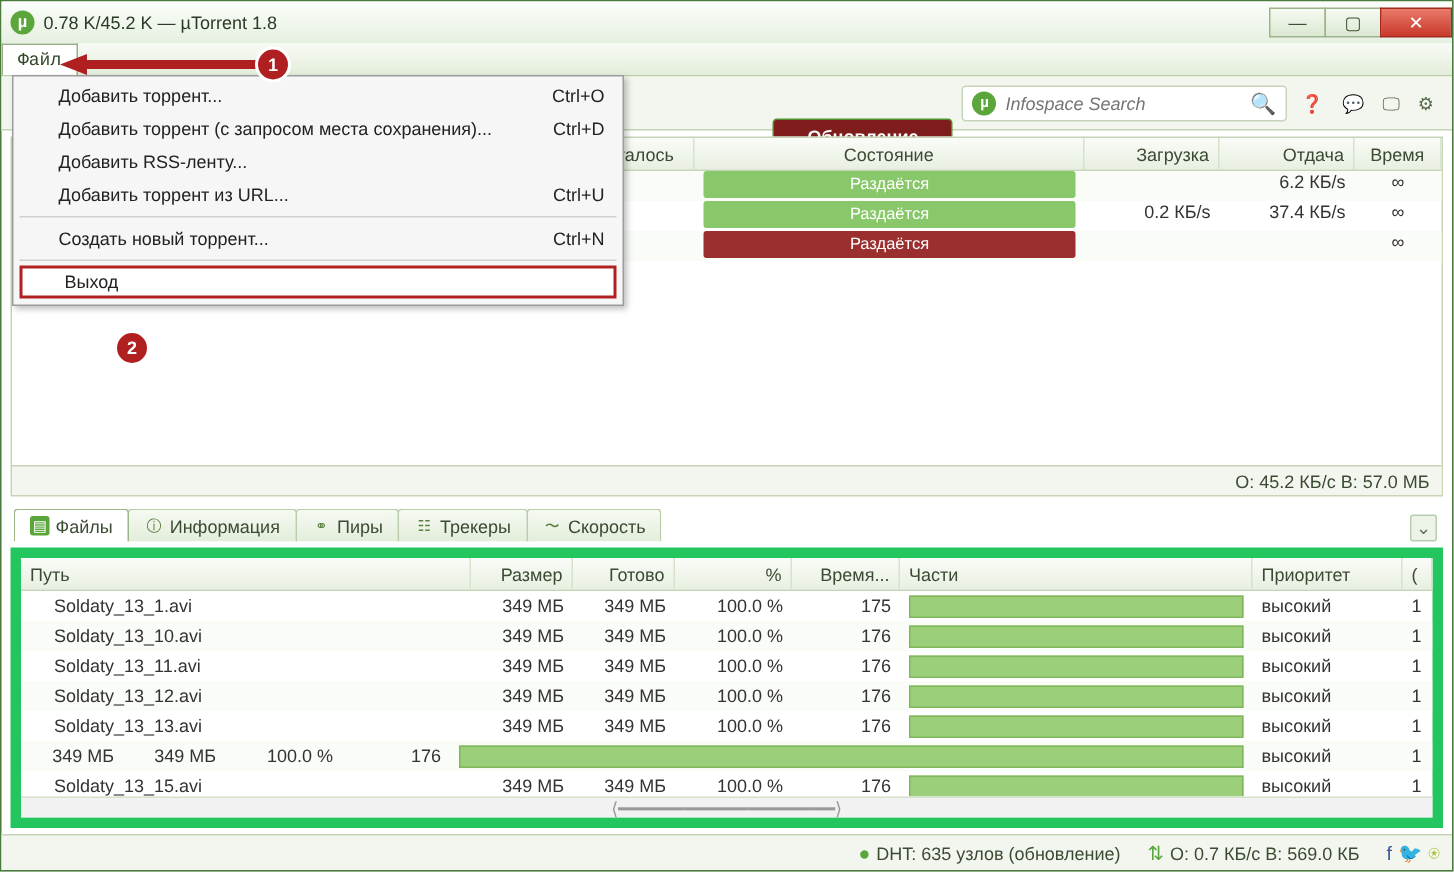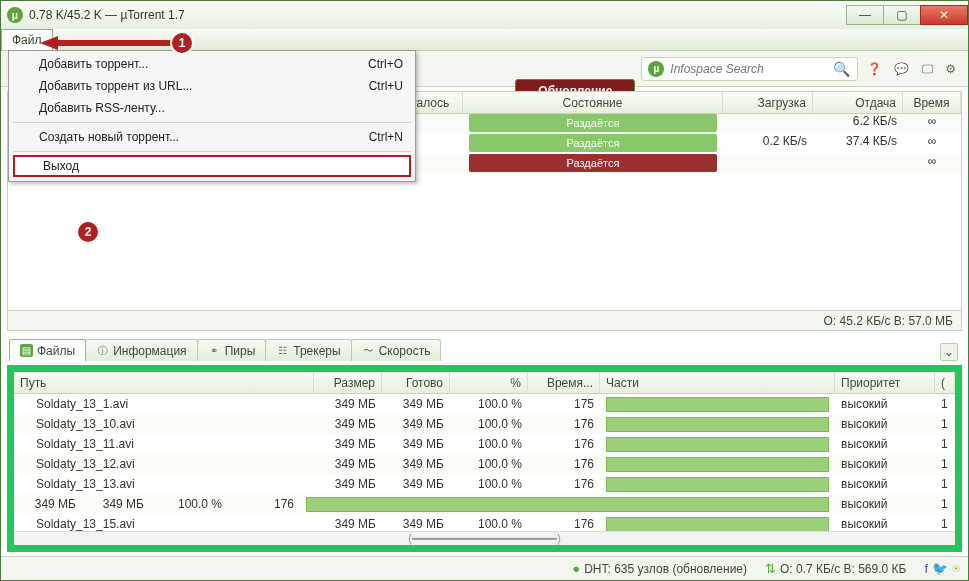--- a/index.html
+++ b/index.html
@@ -10,21 +10,21 @@
 .titlebar { height: 28px; background: linear-gradient(#fbfdfb,#e6f0e0); display: flex; align-items: center; padding: 0 0 0 6px; }
 .titlebar .appicon { width:16px;height:16px;border-radius:50%;background:#5aa63b;display:flex;align-items:center;justify-content:center;color:#fff;font-weight:bold;font-size:11px;margin-right:6px; }
 .title-text { flex:1; color:#2b3a26; }
 .winbtns { display:flex; }
 .winbtn { width:38px;height:20px;border:1px solid #9bb48a;background:linear-gradient(#f6faf3,#dbe8d2);display:flex;align-items:center;justify-content:center;margin-left:-1px;font-size:12px;color:#3b5230; }
 .winbtn.max { }
 .winbtn.close{ background:linear-gradient(#e97a6a,#c9392a);border-color:#a02a1e;color:#fff;width:48px; }
 
 .menubar { height:22px;background:linear-gradient(#f8fbf6,#e3edda);border-bottom:1px solid #b9cdaa;display:flex;align-items:stretch; }
 .menuitem { padding:0 10px;display:flex;align-items:center;color:#32462a;cursor:default; }
-.menuitem.open { background:#fff;border:1px solid #99b087;border-bottom:none; }
+.menuitem.open { background:#fff;border:1px solid #99b087;border-bottom:none;font-family:Liberation Mono, monospace; }
 
 .toolbar { height:36px;background:#f3f6ef;border-bottom:1px solid #c6d5b9;display:flex;align-items:center;justify-content:flex-end;padding:0 8px;gap:6px; }
 .update-btn { background:#7f1d1d;color:#fff;border:1px solid #4f8f2e;border-radius:3px;height:24px;padding:0 22px;font-weight:bold;margin-top:44px; }
 .search { display:flex;align-items:center;border:1px solid #c6d5b9;border-radius:3px;background:#fff;height:24px;padding:0 6px;color:#9aa893;gap:6px;min-width:200px; }
 .search .sicon { width:16px;height:16px;border-radius:50%;background:#5aa63b;color:#fff;display:flex;align-items:center;justify-content:center;font-size:10px;font-weight:bold; }
 .search input { border:none;outline:none;flex:1;color:#14532d;font-style:italic; }
 .search .mag { color:#666;font-size:14px; }
 .ticons { display:flex;gap:12px;color:#5a6e4e;font-size:15px;padding:0 4px; }
 
 .main { flex:1;display:flex;flex-direction:column;padding:4px 6px;gap:4px;min-height:0; }
@@ -93,21 +93,21 @@
 
 .scrollhint{height:14px;background:#f2f2f2;border-top:1px solid #d6e2cb;display:flex;align-items:center;justify-content:center;color:#999}
 </style>
 </head>
 <body>
 
 <div class="win">
 
   <div class="titlebar">
     <span class="appicon">µ</span>
-    <span class="title-text">0.78 K/45.2 K — µTorrent 1.7</span>
+    <span class="title-text">0.78 K/45.2 K — µTorrent 1.8</span>
     <div class="winbtns">
       <div class="winbtn">—</div>
       <div class="winbtn max">▢</div>
       <div class="winbtn close">✕</div>
     </div>
   </div>
 
   <div class="menubar">
     <div class="menuitem open">Файл</div>
     <div class="menuitem" style="visibility:hidden">.</div>
@@ -339,25 +339,29 @@
     </svg>
 </div>
 
 <div class="dropdown">
   <div id="drop-items">
       <div class="ditem">
         <span>Добавить торрент...</span>
         <span class="shortcut">Ctrl+O</span>
       </div>
       <div class="ditem">
+        <span>Добавить торрент (с запросом места сохранения)...</span>
+        <span class="shortcut">Ctrl+D</span>
+      </div>
+      <div class="ditem">
+        <span>Добавить RSS-ленту...</span>
+      </div>
+      <div class="ditem">
         <span>Добавить торрент из URL...</span>
         <span class="shortcut">Ctrl+U</span>
-      </div>
-      <div class="ditem">
-        <span>Добавить RSS-ленту...</span>
       </div>
     </div>
   <div class="sep"></div>
   <div class="ditem">
     <span>Создать новый торрент...</span>
     <span class="shortcut">Ctrl+N</span>
   </div>
   <div class="sep"></div>
   <div class="ditem highlight">
     <span>Выход</span>

